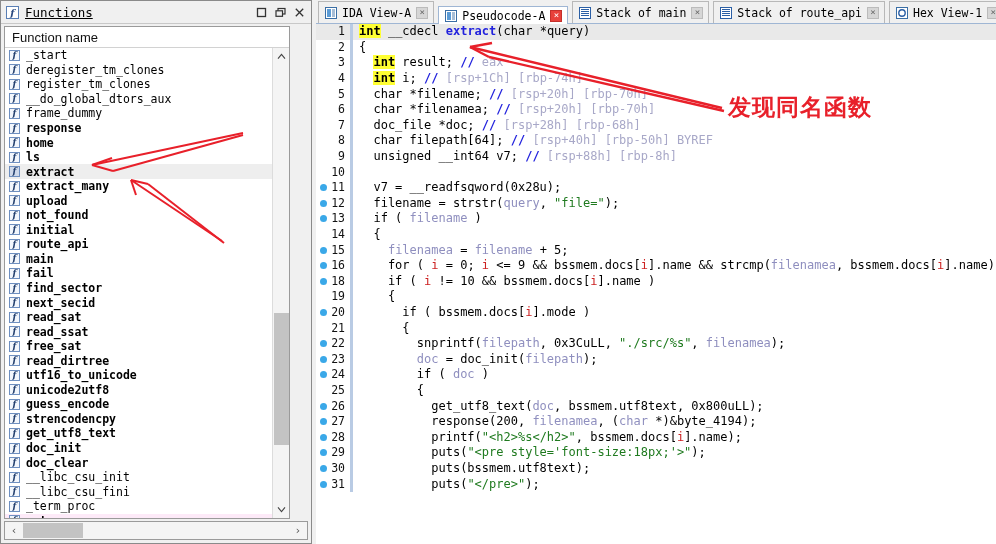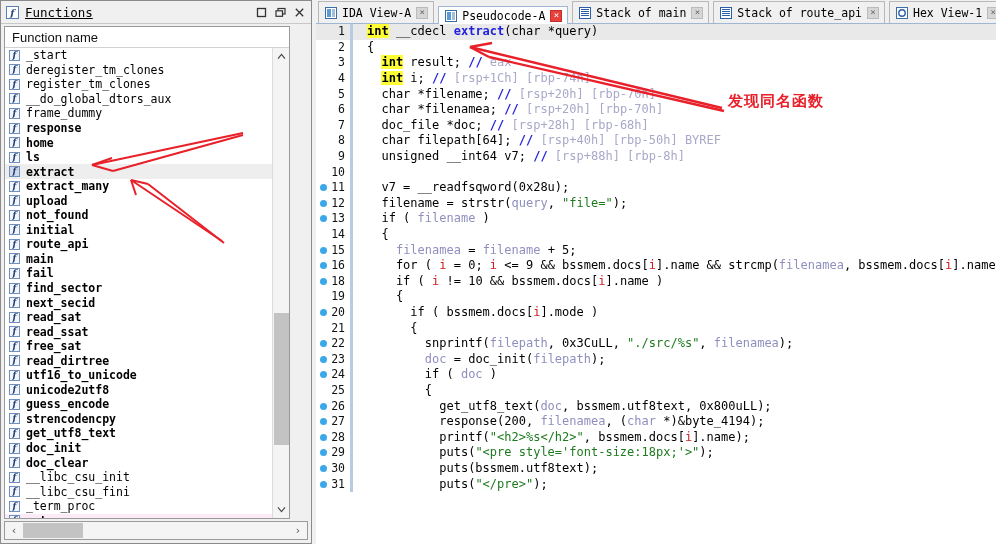--- a/index.html
+++ b/index.html
@@ -141,37 +141,37 @@
     white-space: pre; line-height: 15px;
   }
   .cl.hl { background: #e9e9e9; }
   .dot-col { width: 14px; flex: 0 0 auto; display: flex; align-items: center; justify-content: center; }
   .dot { width: 7px; height: 7px; border-radius: 50%; background: #3aa8e8; }
   .lnum {
     width: 20px; flex: 0 0 auto; text-align: right; padding-right: 5px;
     color: #111; font-size: 11.5px;
   }
   .gutter-bar { width: 3px; flex: 0 0 auto; align-self: stretch; background: #b9cbe4; }
-  .ctext { padding-left: 14px; flex: 1 1 auto; }
+  .ctext { padding-left: 6px; flex: 1 1 auto; }
   .kwh  { color: #000000; background: #ffff33; font-weight: bold; }
   .fn   { color: #2222dd; font-weight: bold; }
   .pl   { color: #000000; }
   .var  { color: #8f8fbf; }
   .str  { color: #1f7a1f; }
   .num  { color: #000000; }
   .cmt  { color: #2222dd; font-weight: bold; }
   .cmtv { color: #a8a8c8; }
   .idx  { color: #cc2222; }
 
   
   #annot { position: absolute; left: 0; top: 0; width: 996px; height: 544px;
            pointer-events: none; }
   #annot-text {
     position: absolute; left: 728px; top: 92px;
-    color: #e8202a; font-size: 15px; font-weight: bold;
+    color: #e8202a; font-size: 23px; font-weight: bold;
     font-family: "DejaVu Sans", sans-serif; letter-spacing: 1px;
     white-space: nowrap;
   }
 </style>
 </head>
 <body>
 
 <div id="root">
 
   <div id="functions-window">

